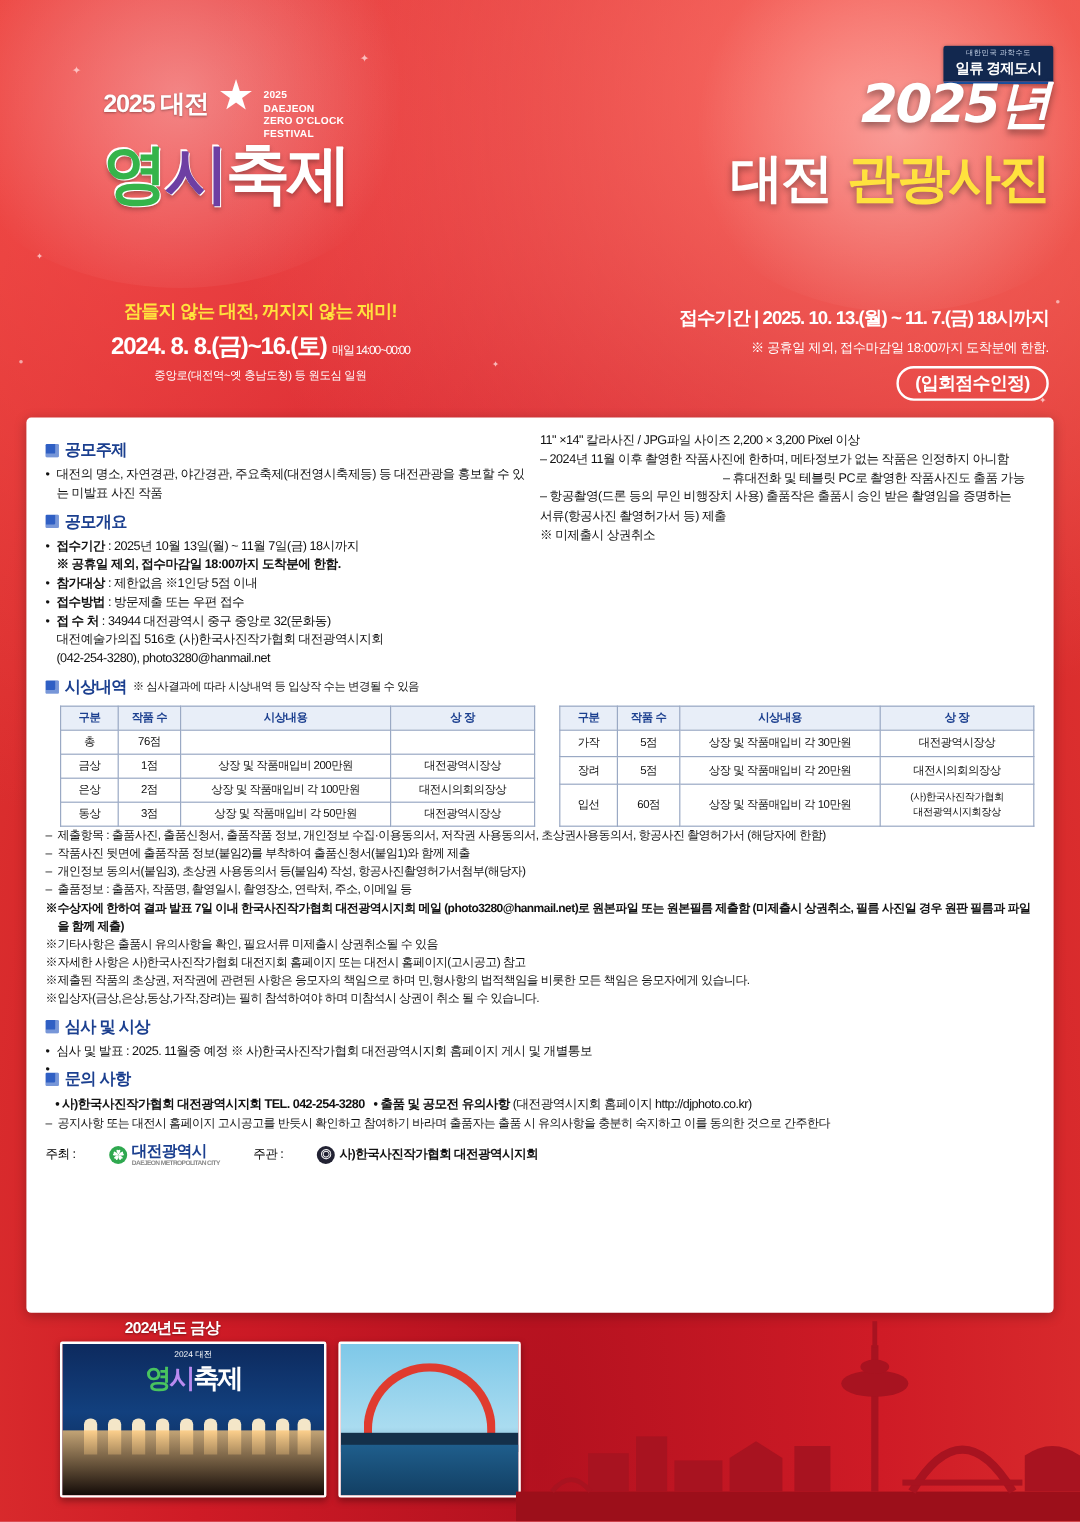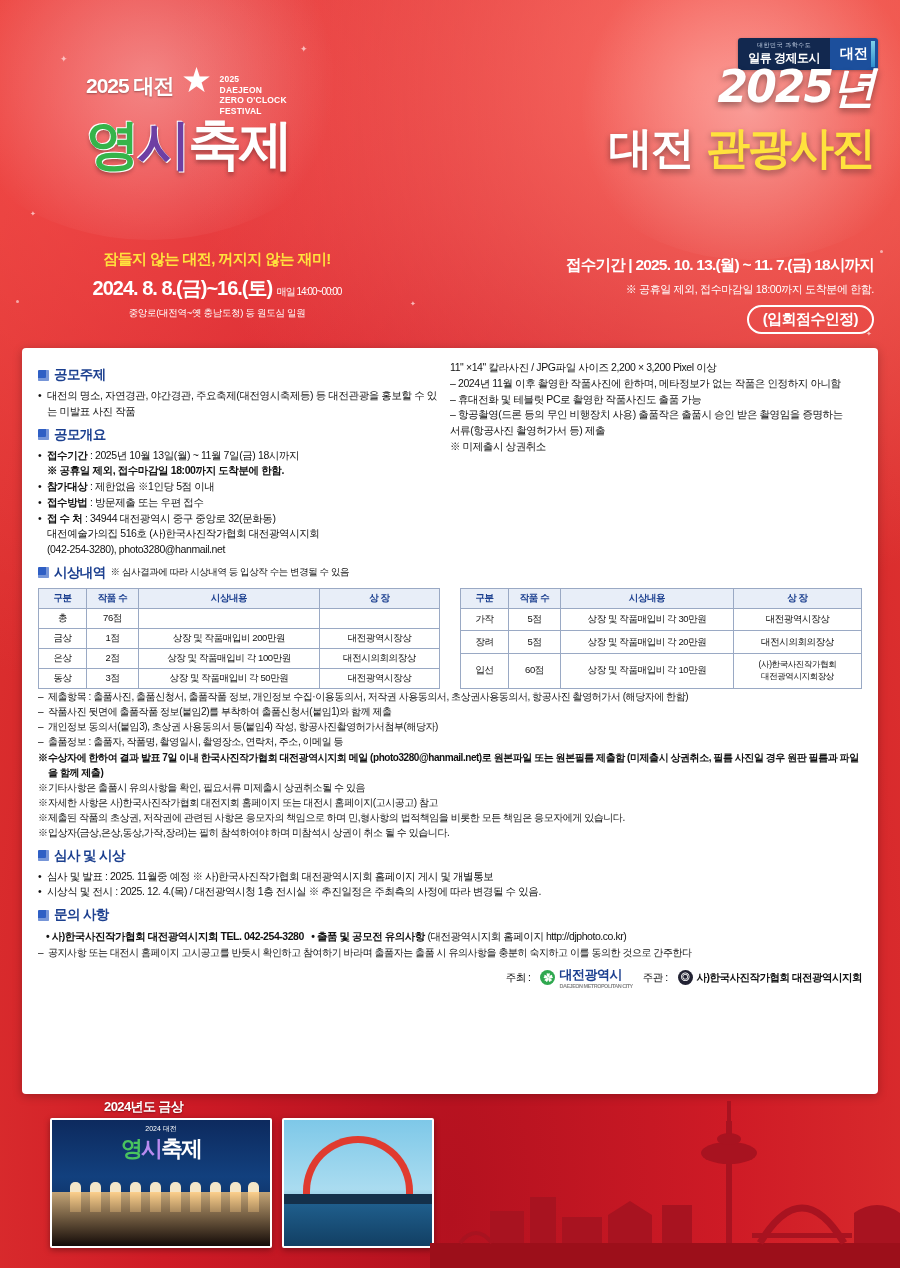--- a/index.html
+++ b/index.html
@@ -25,20 +25,21 @@
     pointer-events:none;
   }
   .star { position:absolute; color:#ffd9d9; font-size:9px; opacity:.8; }
 
   
   .city-badge {
     position:absolute; right:22px; top:38px;
     display:flex; align-items:stretch; height:32px;
     border-radius:3px; overflow:hidden;
     box-shadow:0 1px 3px rgba(0,0,0,.3);
+    flex-direction:column;
   }
   .city-badge .cb-left {
     background:#12284f; color:#fff; display:flex; flex-direction:column;
     justify-content:center; align-items:center; padding:2px 10px;
   }
   .city-badge .cb-left .cb-small { font-size:6px; color:#c9d6ea; letter-spacing:.5px; }
   .city-badge .cb-left .cb-main { font-size:12px; font-weight:bold; letter-spacing:-.5px; }
   .city-badge .cb-right {
     background:#1c4f9c; color:#fff; display:flex; align-items:center;
     padding:0 10px; font-size:14px; font-weight:bold;
@@ -143,21 +144,21 @@
     letter-spacing:-.4px;
   }
   .awards-note { font-size:9.5px; color:#111; font-weight:normal; letter-spacing:-.4px; }
 
   .para { font-size:10px; color:#111; line-height:1.52; letter-spacing:-.45px; padding-left:10px; position:relative; }
   .para .mk { position:absolute; left:0; top:0; }
 
   .contact-line { font-size:10.5px; letter-spacing:-.45px; color:#111; line-height:1.6; }
 
   .hosts {
-    display:flex; justify-content:flex-end; align-items:center; gap:10px;
+    display:flex; justify-content:flex-start; align-items:center; gap:28px;
     margin-top:6px; font-size:10.5px; letter-spacing:-.5px;
   }
   .host-logo {
     display:inline-flex; align-items:center; gap:4px; font-size:13px; font-weight:bold; color:#1b3f8f;
   }
   .host-mark {
     width:15px; height:15px; border-radius:50%; background:#2fa84f; color:#fff;
     display:inline-flex; align-items:center; justify-content:center; font-size:9px;
   }
   .host-mark.dark { background:#223; }
@@ -293,34 +294,34 @@
           <li><span class="dot">•</span><b>접 수 처</b> <span>: 34944 대전광역시 중구 중앙로 32(문화동)</span></li>
           <li class="ind"><span>대전예술가의집 516호 (사)한국사진작가협회 대전광역시지회</span></li>
           <li class="ind"><span>(042-254-3280), photo3280@hanmail.net</span></li>
         </ul>
       </div>
 
       <div class="colR">
         <ul class="l">
           <li style="padding-left:4px;"><span>11" ×14" 칼라사진 / JPG파일 사이즈 2,200 × 3,200 Pixel 이상</span></li>
           <li style="padding-left:4px;"><span>– 2024년 11월 이후 촬영한 작품사진에 한하며, 메타정보가 없는 작품은 인정하지 아니함</span></li>
-          <li style="padding-left:4px;"><span>– 휴대전화 및 테블릿 PC로 촬영한 작품사진도 출품 가능</span></li>
+          <li style="padding-left:4px;text-align:right;"><span>– 휴대전화 및 테블릿 PC로 촬영한 작품사진도 출품 가능</span></li>
           <li style="padding-left:4px;"><span>– 항공촬영(드론 등의 무인 비행장치 사용) 출품작은 출품시 승인 받은 촬영임을 증명하는 서류(항공사진 촬영허가서 등) 제출</span></li>
           <li style="padding-left:4px;"><span>※ 미제출시 상권취소</span></li>
         </ul>
       </div>
     </div>
 
     <div class="sec-h">
       <span class="bullet"></span>
       <span>시상내역</span>
       <span class="awards-note">※ 심사결과에 따라 시상내역 등 입상작 수는 변경될 수 있음</span>
     </div>
 
-    <div class="col2" style="gap:20px;">
+    <div class="col2" style="gap:20px;margin-left:12px;">
       <table class="awards" style="width:408px;">
         <thead>
             <tr>
           <th style="width:48px">구분</th>
           <th style="width:52px">작품 수</th>
           <th>시상내용</th>
           <th style="width:120px">상 장</th>
         </tr>
           </thead>
         <tbody>
@@ -395,21 +396,21 @@
       <div class="para"><span class="mk">※</span><span>제출된 작품의 초상권, 저작권에 관련된 사항은 응모자의 책임으로 하며 민,형사항의 법적책임을 비롯한 모든 책임은 응모자에게 있습니다.</span></div>
       <div class="para"><span class="mk">※</span><span>입상자(금상,은상,동상,가작,장려)는 필히 참석하여야 하며 미참석시 상권이 취소 될 수 있습니다.</span></div>
     </div>
 
     <div class="sec-h">
       <span class="bullet"></span>
       <span>심사 및 시상</span>
     </div>
     <ul class="l">
       <li><span class="dot">•</span><span>심사 및 발표 : 2025. 11월중 예정  ※ 사)한국사진작가협회 대전광역시지회 홈페이지 게시 및 개별통보</span></li>
-      <li><span class="dot">•</span><span>시상식 및 전시 : 2025. 12. 4.(목) / 대전광역시청 1층 전시실   ※ 추진일정은 주최측의 사정에 따라 변경될 수 있음.</span></li>
+      <li><span class="dot">•</span></li>
     </ul>
 
     <div class="sec-h">
       <span class="bullet"></span>
       <span>문의 사항</span>
     </div>
     <div class="contact-line" style="padding-left:8px;">
       <b>• <span>사)한국사진작가협회 대전광역시지회 TEL. 042-254-3280</span></b>
       &nbsp;&nbsp;<b>• <span>출품 및 공모전 유의사항</span></b>
       <span>(대전광역시지회 홈페이지 http://djphoto.co.kr)</span>

